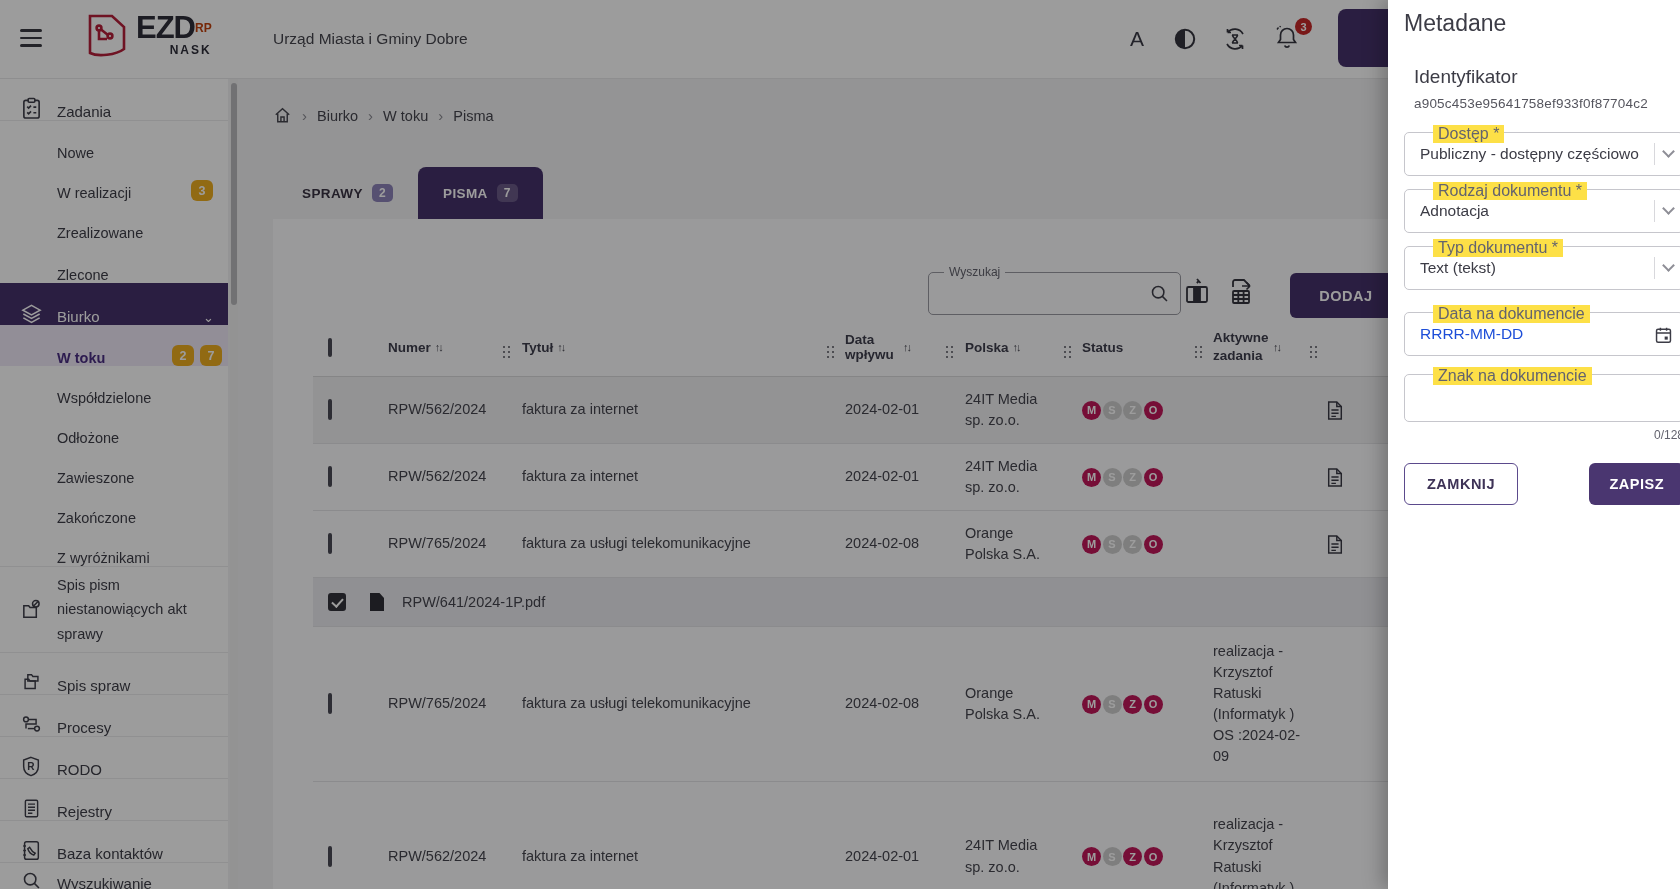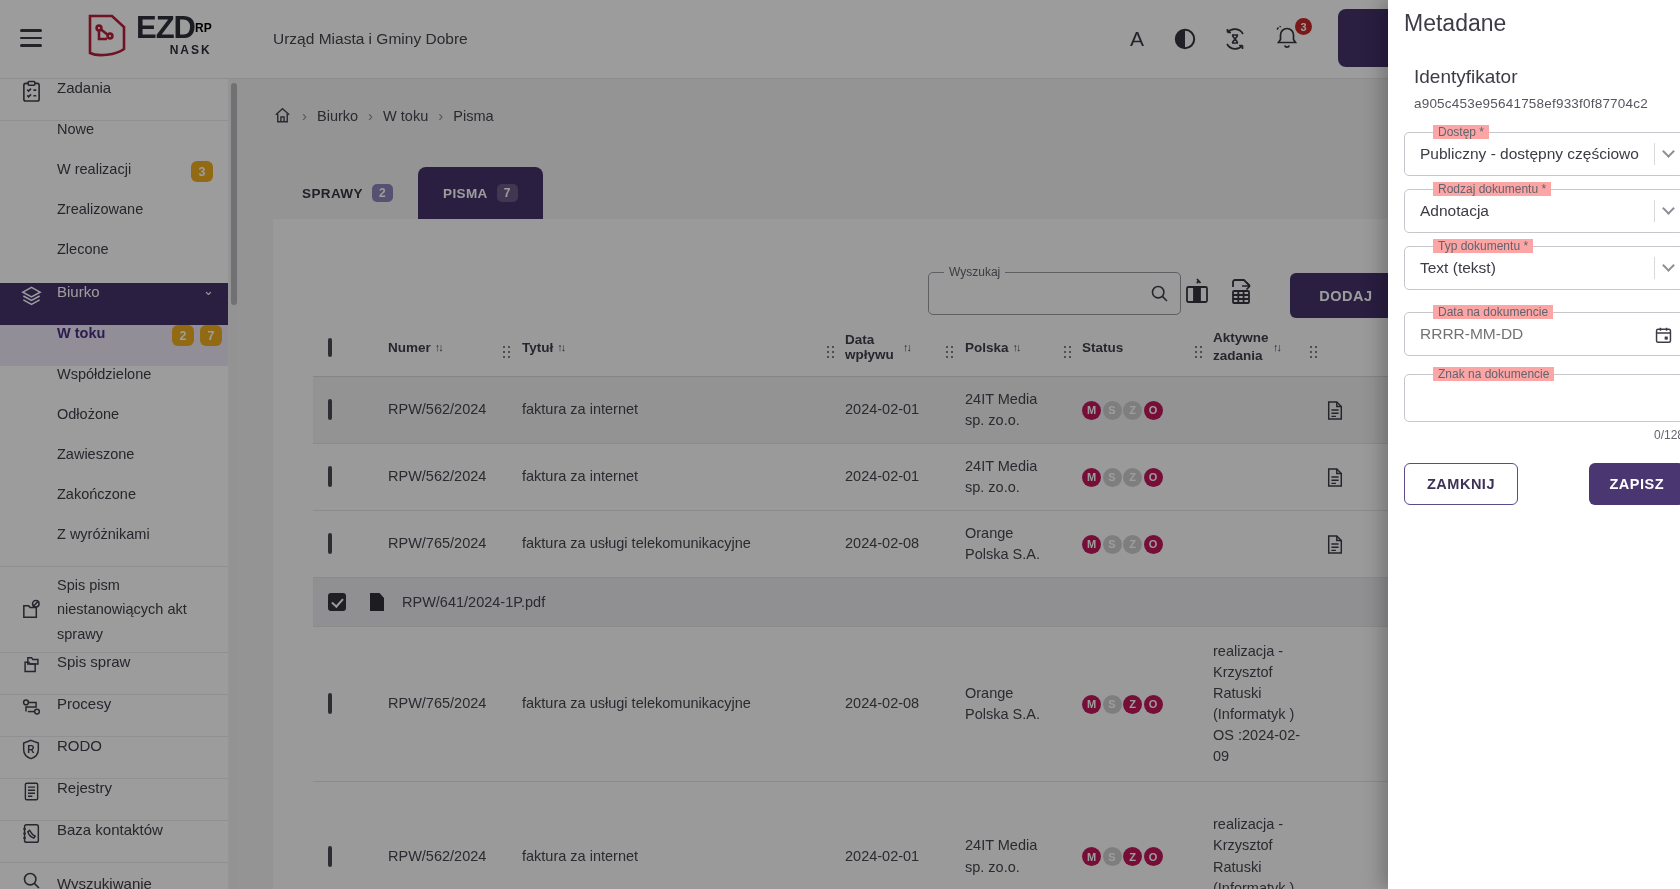--- a/index.html
+++ b/index.html
@@ -19,32 +19,32 @@
   body{font-family:"Liberation Sans","DejaVu Sans",sans-serif;background:#222;}
   #app{position:relative;width:1680px;height:889px;background:#f2f2f3;overflow:hidden;}
 
   
   .header{position:absolute;left:0;top:0;width:1680px;height:79px;background:#fff;border-bottom:1px solid #e8e8ea;}
   .burger{position:absolute;left:20px;top:29px;width:22px;height:18px;display:flex;flex-direction:column;justify-content:space-between;cursor:pointer;}
   .burger i{height:2.6px;background:#3a3a42;border-radius:2px;}
   .logo{position:absolute;left:86px;top:12px;display:flex;align-items:flex-start;gap:8px;}
   .logo-text{line-height:1;}
   .logo-main{font-size:31px;font-weight:700;letter-spacing:-1px;color:#2e2e3a;}
-  .logo-sup{font-size:12px;font-weight:700;color:#000000;vertical-align:super;}
+  .logo-sup{font-size:12px;font-weight:700;color:#c2410c;vertical-align:super;}
   .logo-sub{display:block;text-align:right;font-size:12px;font-weight:800;letter-spacing:2px;color:#2e2e3a;margin-top:1px;}
   .org-title{position:absolute;left:273px;top:30px;font-size:15.5px;color:#46464e;}
   .hicon{position:absolute;top:26px;width:26px;height:26px;display:flex;align-items:center;justify-content:center;color:#3a3a46;cursor:pointer;}
   .font-a{font-size:21px;font-weight:500;}
   .bell-wrap{position:absolute;left:1274px;top:24px;width:30px;height:30px;cursor:pointer;}
   .bell-badge{position:absolute;right:-8px;top:-6px;min-width:17px;height:17px;border-radius:9px;background:var(--c-notif_red);color:#fff;font-size:11px;font-weight:700;display:flex;align-items:center;justify-content:center;padding:0 3px;}
   .user-sliver{position:absolute;left:1338px;top:9px;width:62px;height:58px;border-radius:8px;background:var(--c-primary);}
 
   
   .sidebar{position:absolute;left:0;top:79px;width:228px;height:810px;background:#fff;}
-  .side-item{display:flex;align-items:flex-start;height:42px;padding-left:18px;color:#3e3e48;font-size:15px;cursor:pointer;position:relative;}
+  .side-item{display:flex;align-items:flex-end;height:42px;padding-left:18px;color:#3e3e48;font-size:15px;cursor:pointer;position:relative;}
   .side-item .ic{width:26px;height:24px;margin-right:13px;display:flex;align-items:center;justify-content:center;flex:none;}
   .side-item.noicon{padding-left:57px;font-size:14.5px;height:40px;}
   .side-item .lbl{flex:1;}
   .gold-badge{min-width:22px;height:21px;border-radius:6px;background:var(--c-gold);color:#fff;font-size:12.5px;font-weight:700;display:flex;align-items:center;justify-content:center;margin-right:6px;padding:0 4px;}
   .side-sep{border-bottom:1px solid #ececee;}
   .biurko{background:var(--c-primary);color:#fff;}
   .biurko .chev{margin-right:14px;color:#fff;}
   .wtoku{background:var(--c-w_toku_bg);color:var(--c-w_toku_text);font-weight:700;}
   .side-tools .side-item{border-top:1px solid #ececee;height:42px;}
   .side-item.tall{height:86px;align-items:center;}
@@ -103,23 +103,23 @@
 
   
   .backdrop{position:absolute;inset:0;background:rgba(0,0,0,.39);z-index:40;}
   .drawer{position:absolute;left:1348px;top:0;width:312px;height:889px;background:#fff;z-index:50;box-shadow:-6px 0 18px rgba(0,0,0,.25);padding:10px 16px 0 16px;margin-left:40px;}
   .drawer h1{font-size:23px;font-weight:500;color:#3c3c46;}
   .ident{margin-top:29px;padding-left:10px;}
   .ident h2{font-size:19px;font-weight:500;color:#3c3c46;}
   .ident-val{margin-top:8px;font-size:13.5px;color:#55555e;letter-spacing:.2px;}
   .field{position:relative;border:1px solid #c6c6cc;border-radius:5px;height:44px;margin-top:21px;}
   .field+.field{margin-top:13px;}
-  .field label{position:absolute;top:-8px;left:28px;background:#fca5a5;padding:0 5px;font-size:12px;color:#63636e;white-space:nowrap;}
+  .field label{position:absolute;top:-8px;left:28px;background:#fde047;padding:0 5px;font-size:16px;color:#63636e;white-space:nowrap;}
   .field .val{position:absolute;left:15px;top:12px;font-size:15.5px;color:#3c3c46;white-space:nowrap;}
-  .field .val.ph{color:#737373;}
+  .field .val.ph{color:#1d4ed8;}
   .sel-adorn{position:absolute;right:10px;top:0;height:100%;display:flex;align-items:center;gap:9px;}
   .sel-div{width:1px;height:22px;background:#d8d8dc;}
   .chev-dn{width:9px;height:9px;border-right:2px solid #8e8e96;border-bottom:2px solid #8e8e96;transform:rotate(45deg);margin-top:-5px;}
   .cal-ic{position:absolute;right:11px;top:13px;color:#3c3c46;cursor:pointer;}
   .field.area{height:48px;margin-top:18px;}
   .counter{text-align:right;margin-top:6px;font-size:12px;color:#63636e;}
   .actions{display:flex;justify-content:space-between;margin-top:21px;}
   .btn-outline{height:42px;padding:0 22px;border:1.5px solid #5b4a8c;border-radius:6px;background:#fff;color:#3e3357;font-size:14.5px;font-weight:700;letter-spacing:.5px;font-family:inherit;cursor:pointer;}
   .btn-fill{height:42px;padding:0 20px;border:0;border-radius:6px;background:#4a3670;color:#fff;font-size:14.5px;font-weight:700;letter-spacing:.5px;font-family:inherit;cursor:pointer;}
   svg{display:block;}

